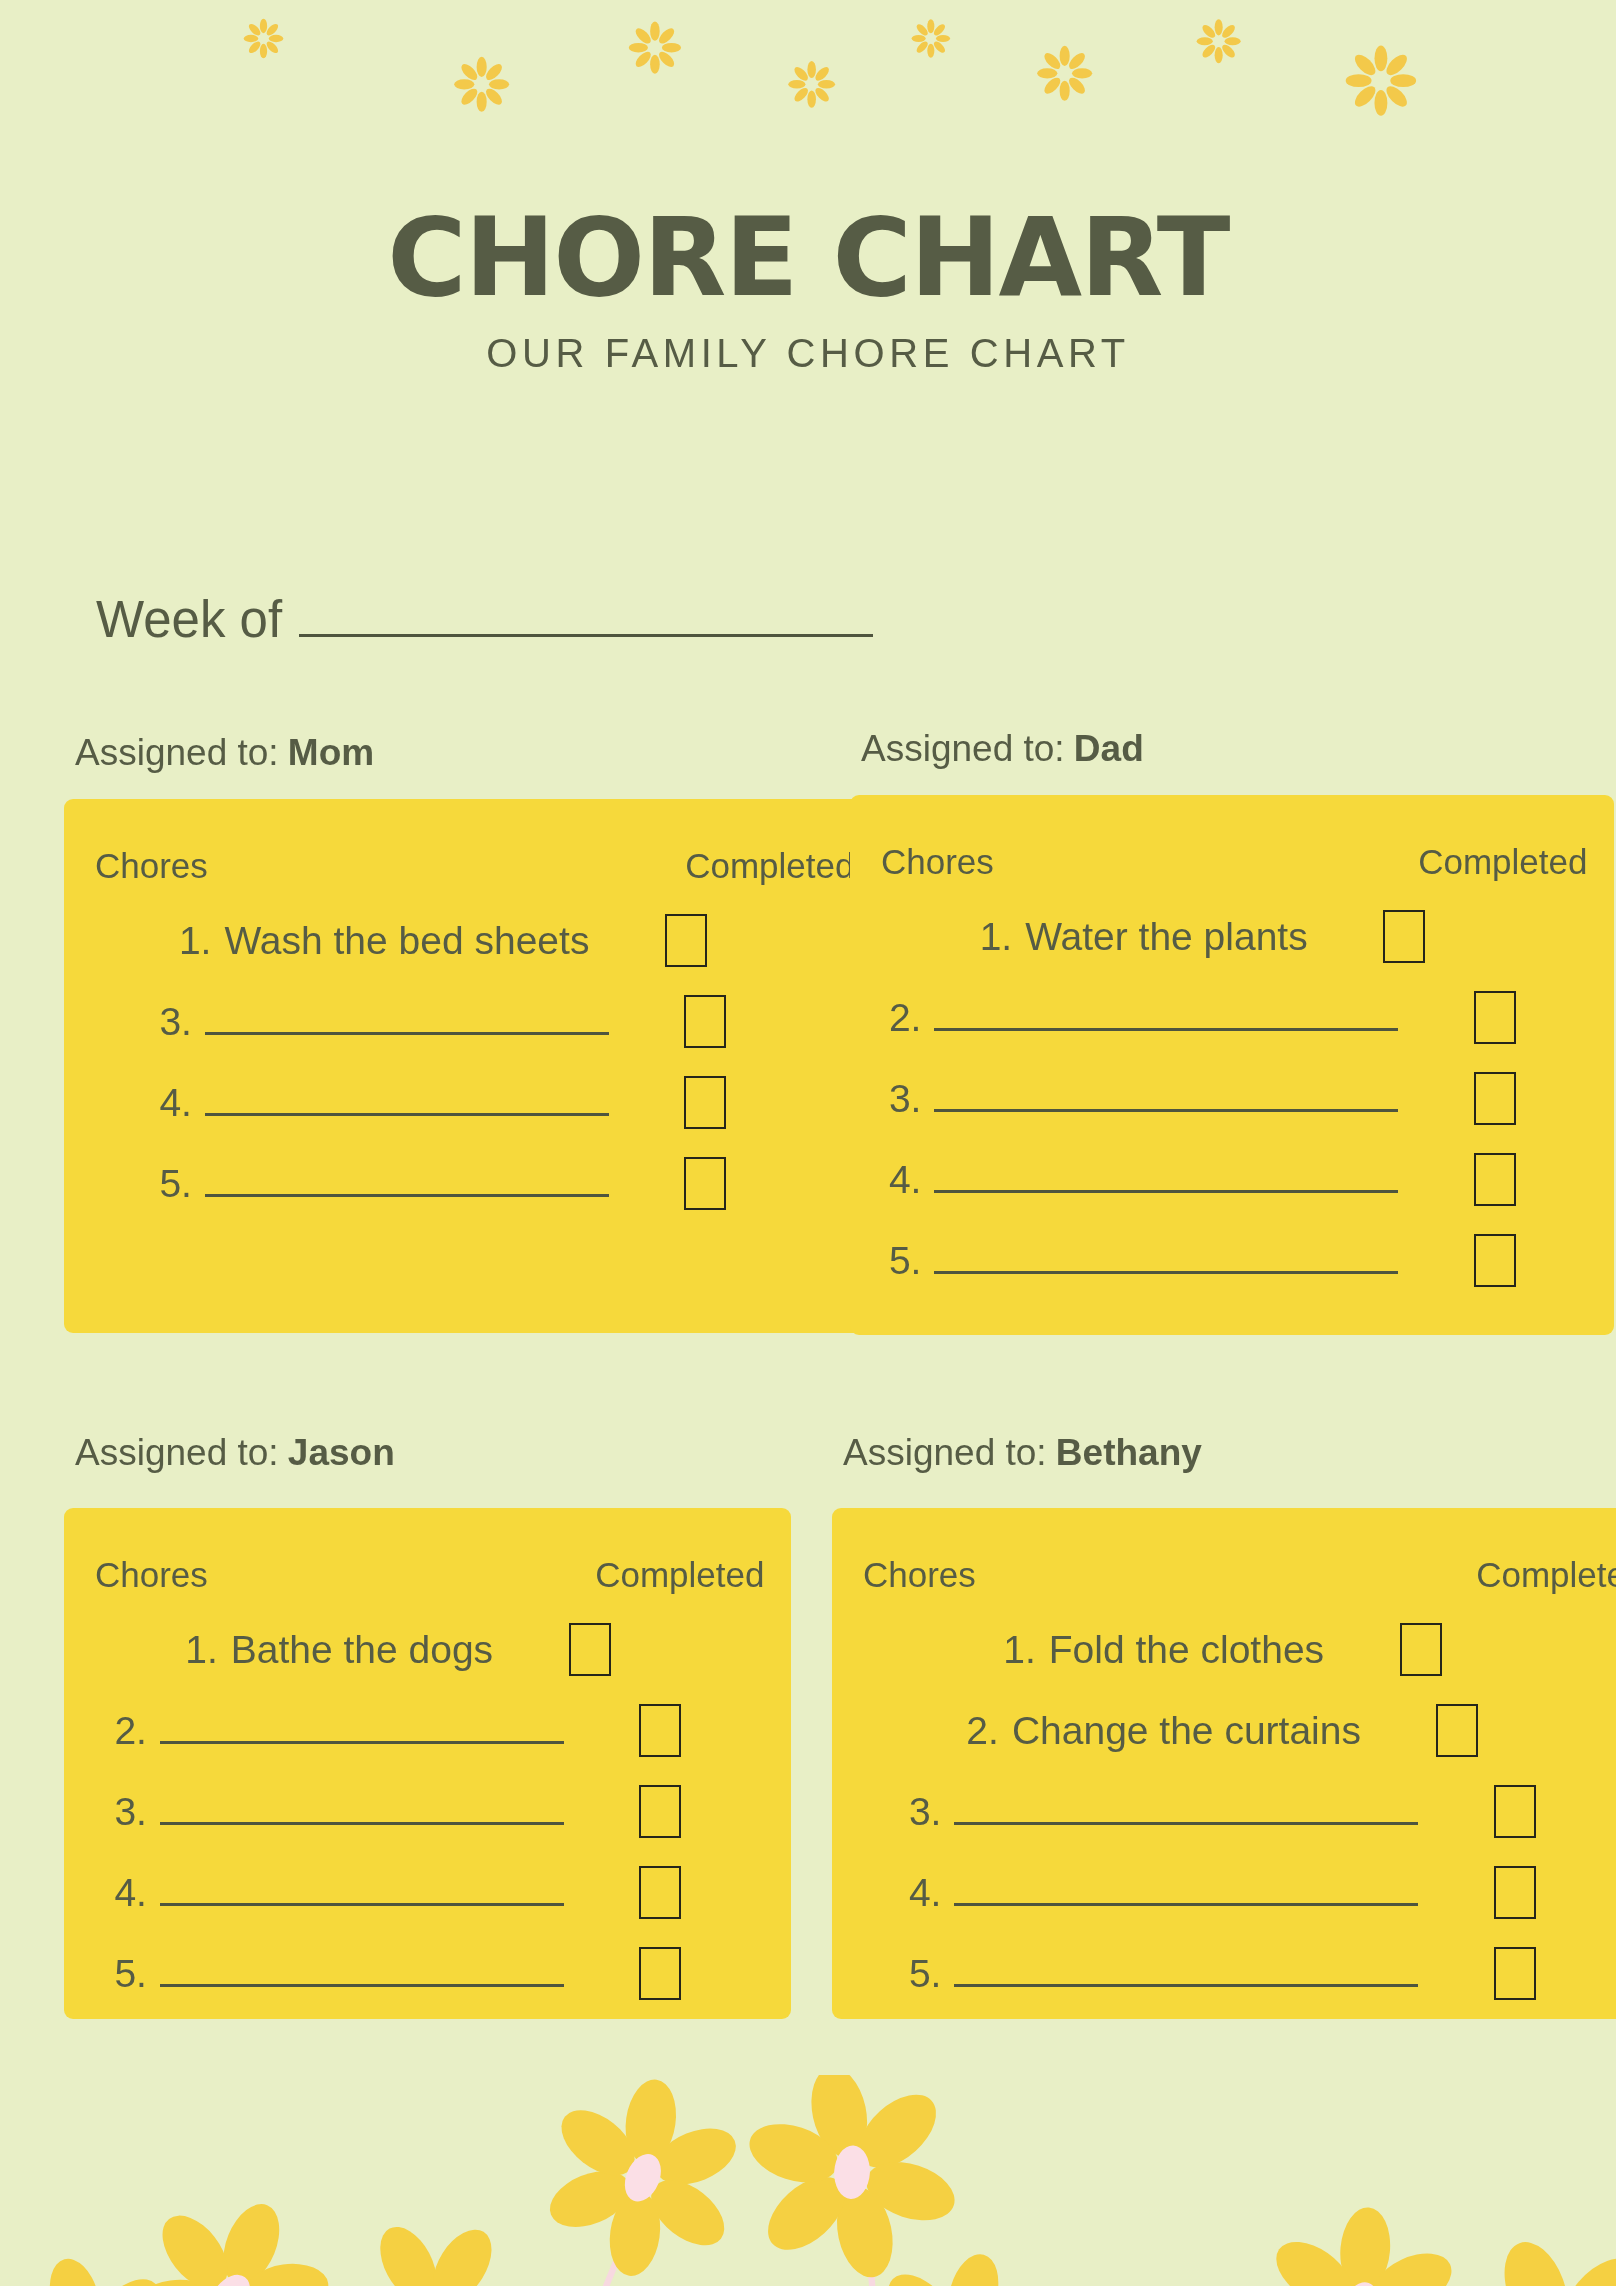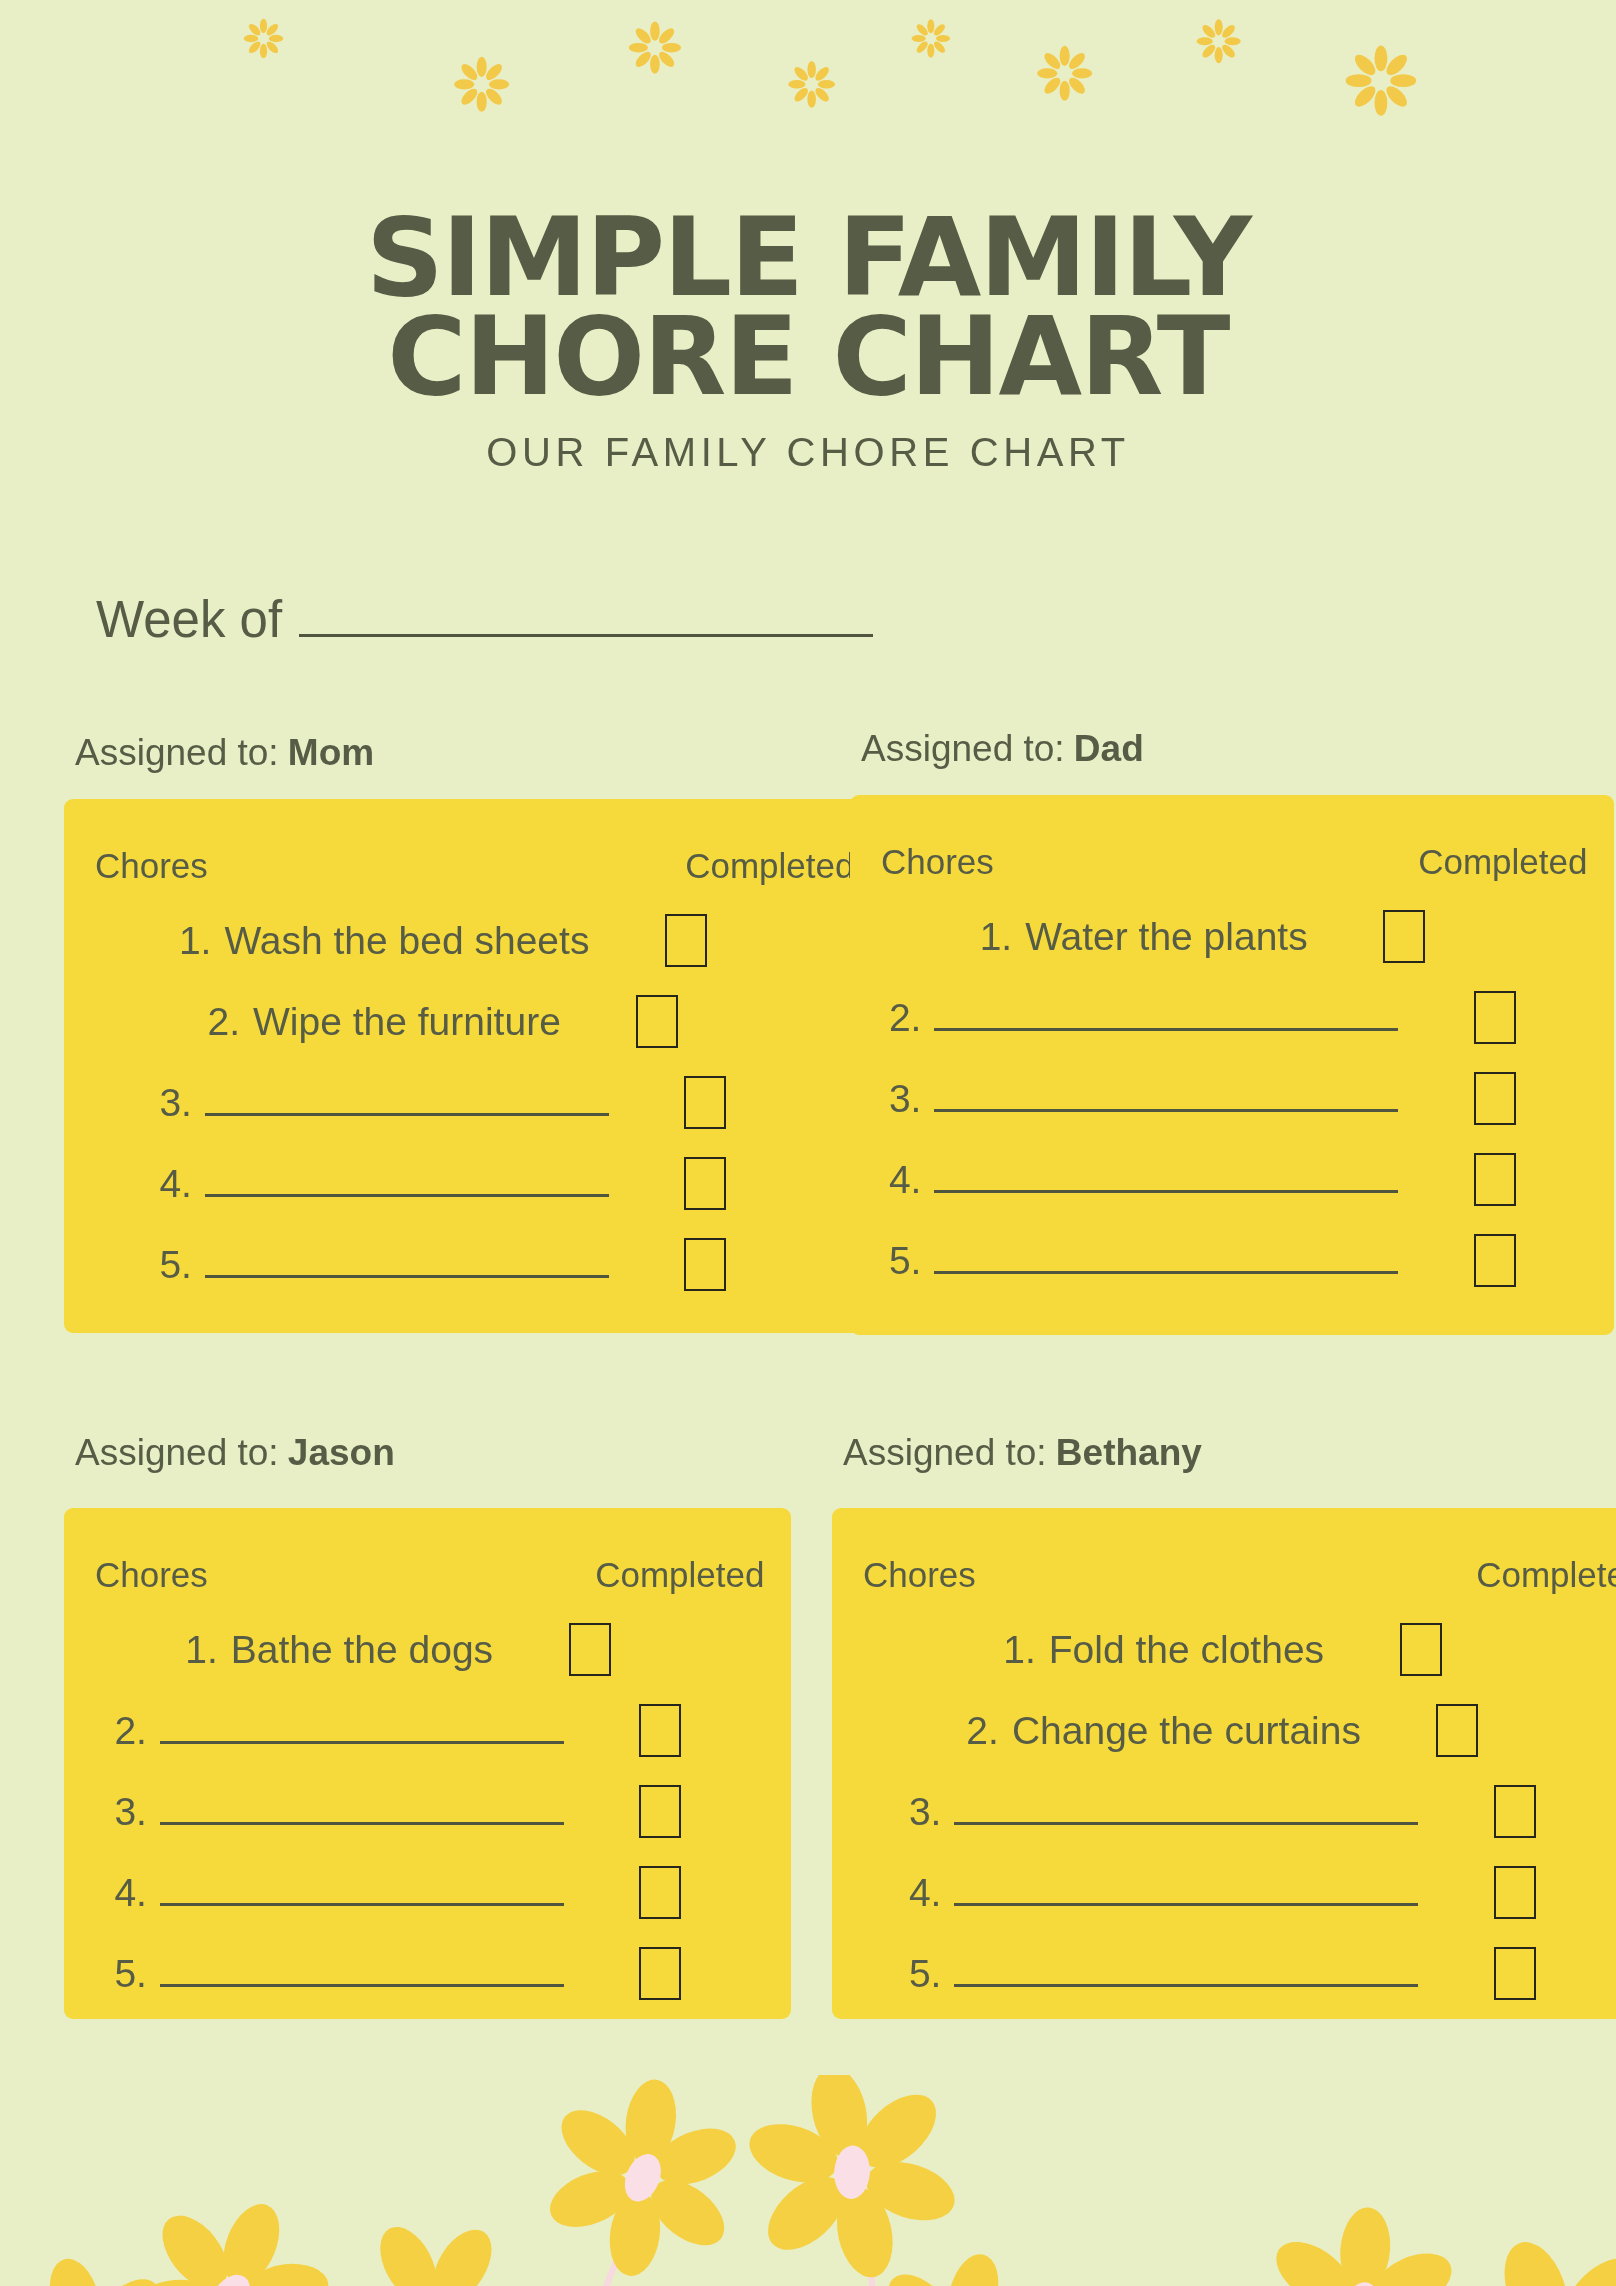--- a/index.html
+++ b/index.html
@@ -76,47 +76,40 @@
     <use href="#flower8" transform="translate(524,92) scale(1.0)"></use>
     <use href="#flower8" transform="translate(713,52) scale(0.95)"></use>
     <use href="#flower8" transform="translate(884,92) scale(0.85)"></use>
     <use href="#flower8" transform="translate(1014,42) scale(0.70)"></use>
     <use href="#flower8" transform="translate(1160,80) scale(1.0)"></use>
     <use href="#flower8" transform="translate(1328,45) scale(0.80)"></use>
     <use href="#flower8" transform="translate(1505,88) scale(1.28)"></use>
   </svg>
 
   <div class="header-block">
-    <div class="title">SIMPLE FAMILY</div>
     <div class="title">CHORE CHART</div>
     <div class="subtitle">OUR FAMILY CHORE CHART</div>
   </div>
 
   <div class="week-block">
     <span>Week of</span><span class="week-line"></span>
   </div>
 
   <div class="card-group col-left row-1" style="left:64px;top:731px;width:817px;">
     <div class="assigned">
       <span>Assigned to:</span><span class="assignee">Mom</span>
     </div>
     <div class="card" style="height:534px;">
       <div class="card-head">
         <span>Chores</span>
         <span class="head-completed">Completed</span>
       </div>
       <div class="items">
         <div class="chore-row">
           <div class="chore-left"><span class="num">1.</span><span class="chore-text">Wash the bed sheets</span></div>
-          <div class="check-col">
-              <div class="checkbox"></div>
-            </div>
-        </div>
-        <div class="chore-row">
-          <div class="chore-left"><span class="num">2.</span><span class="chore-text">Wipe the furniture</span></div>
           <div class="check-col">
               <div class="checkbox"></div>
             </div>
         </div>
         <div class="chore-row">
           <div class="chore-left"><span class="num">3.</span><span class="chore-text"></span></div>
           <div class="check-col">
               <div class="checkbox"></div>
             </div>
         </div>

